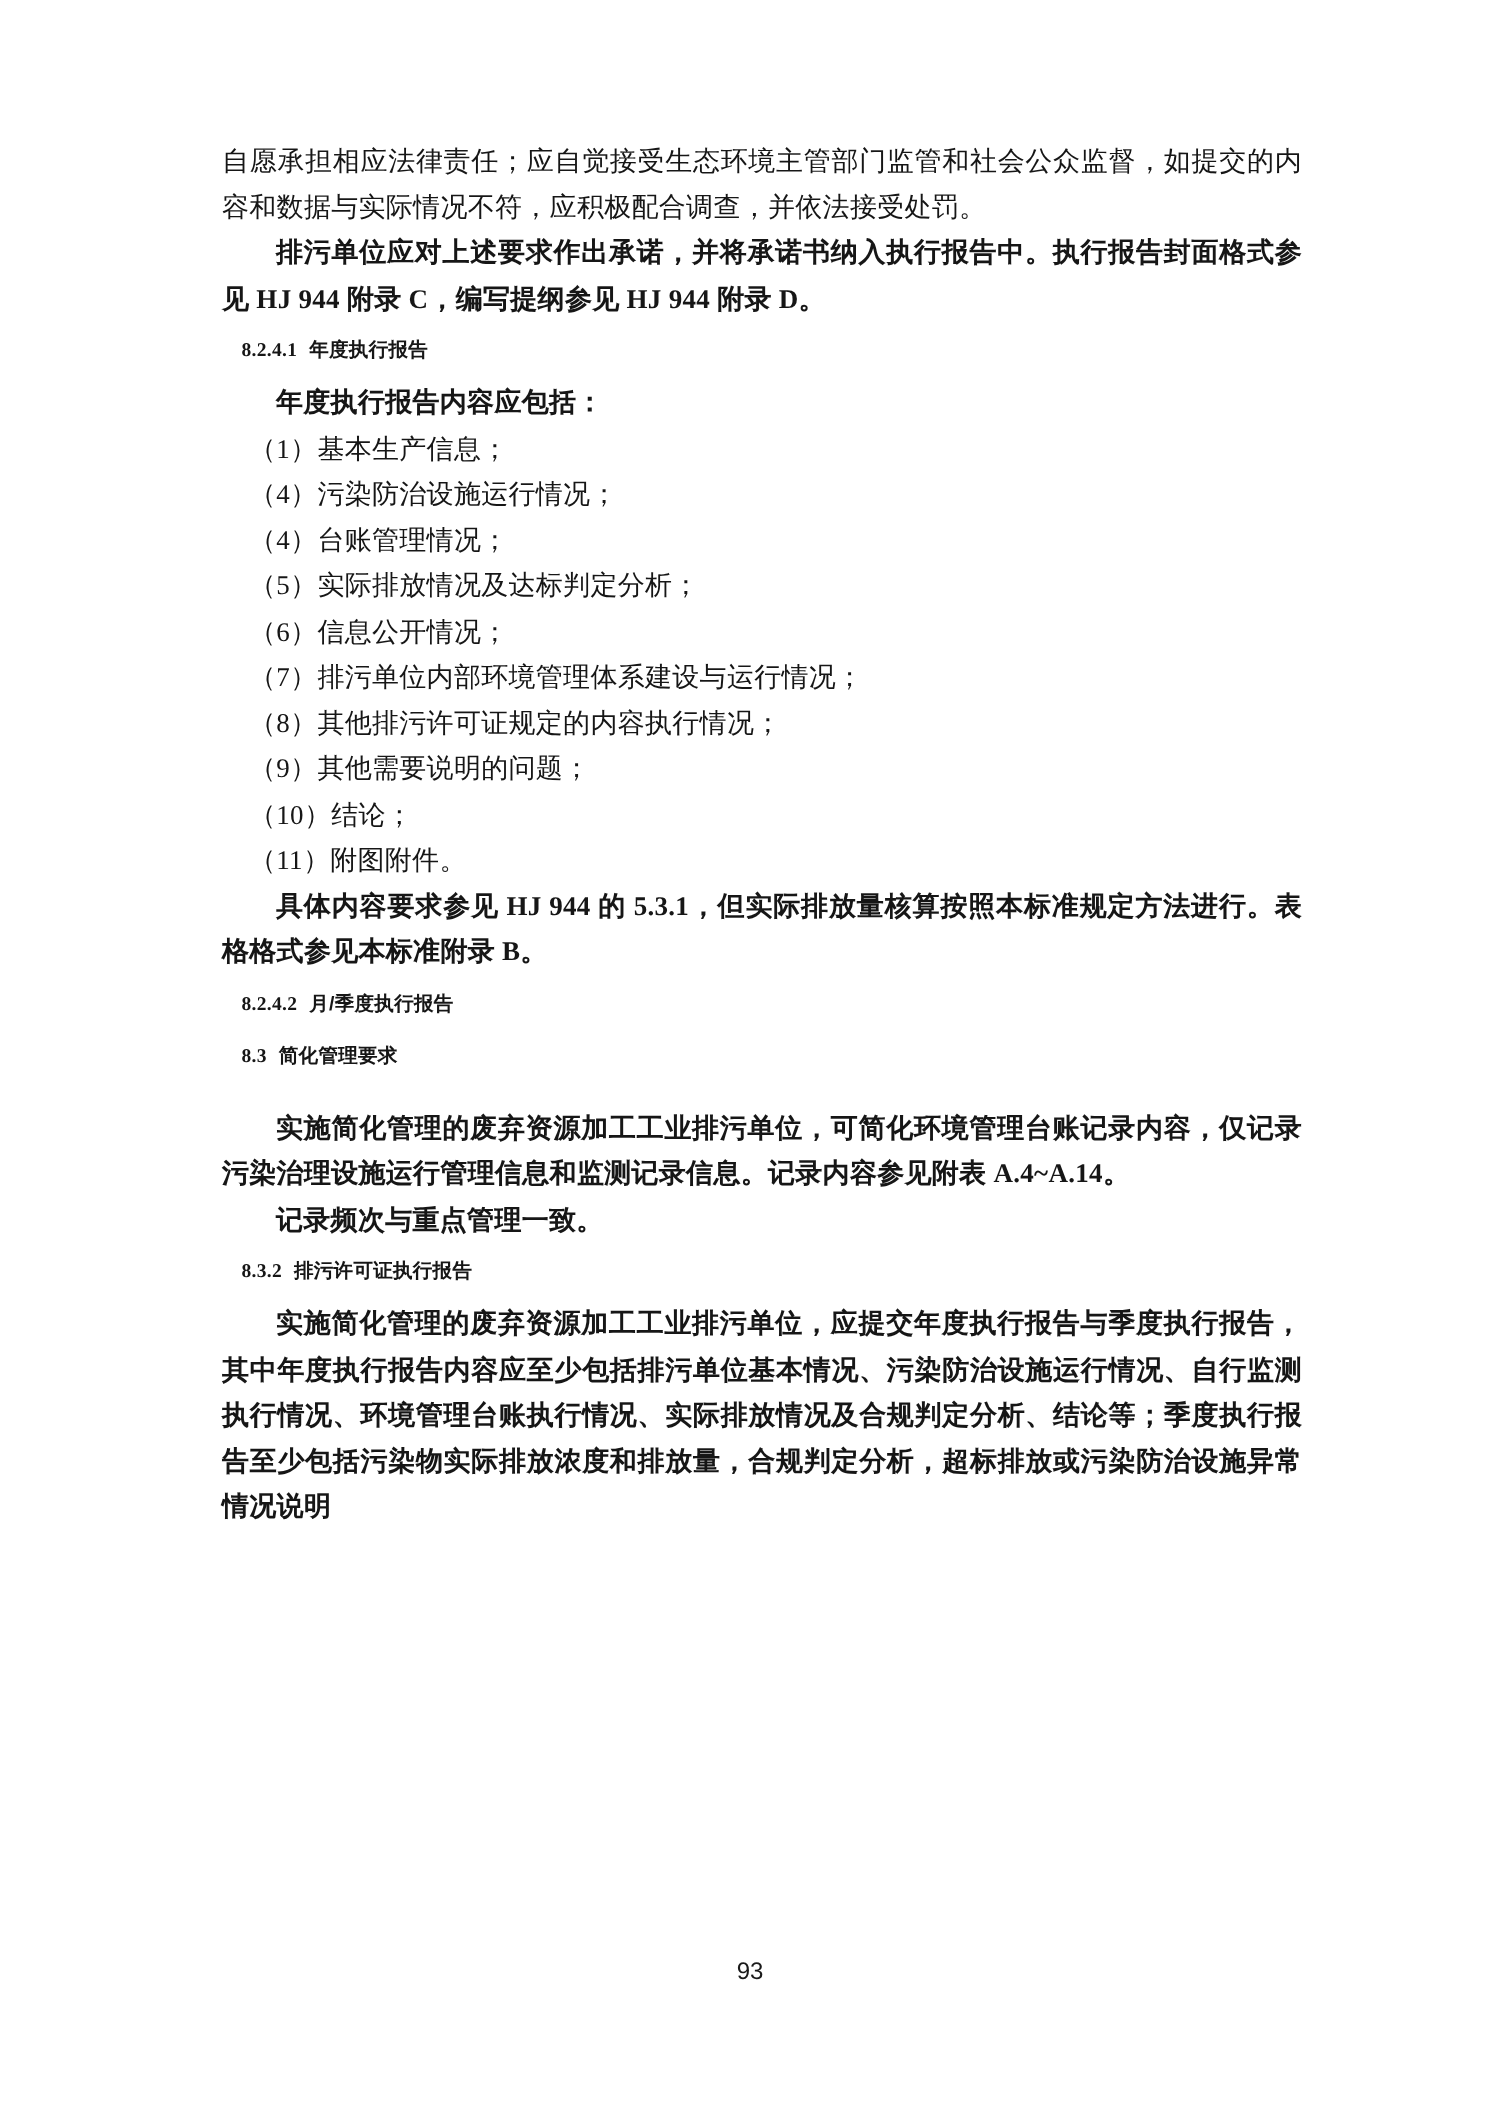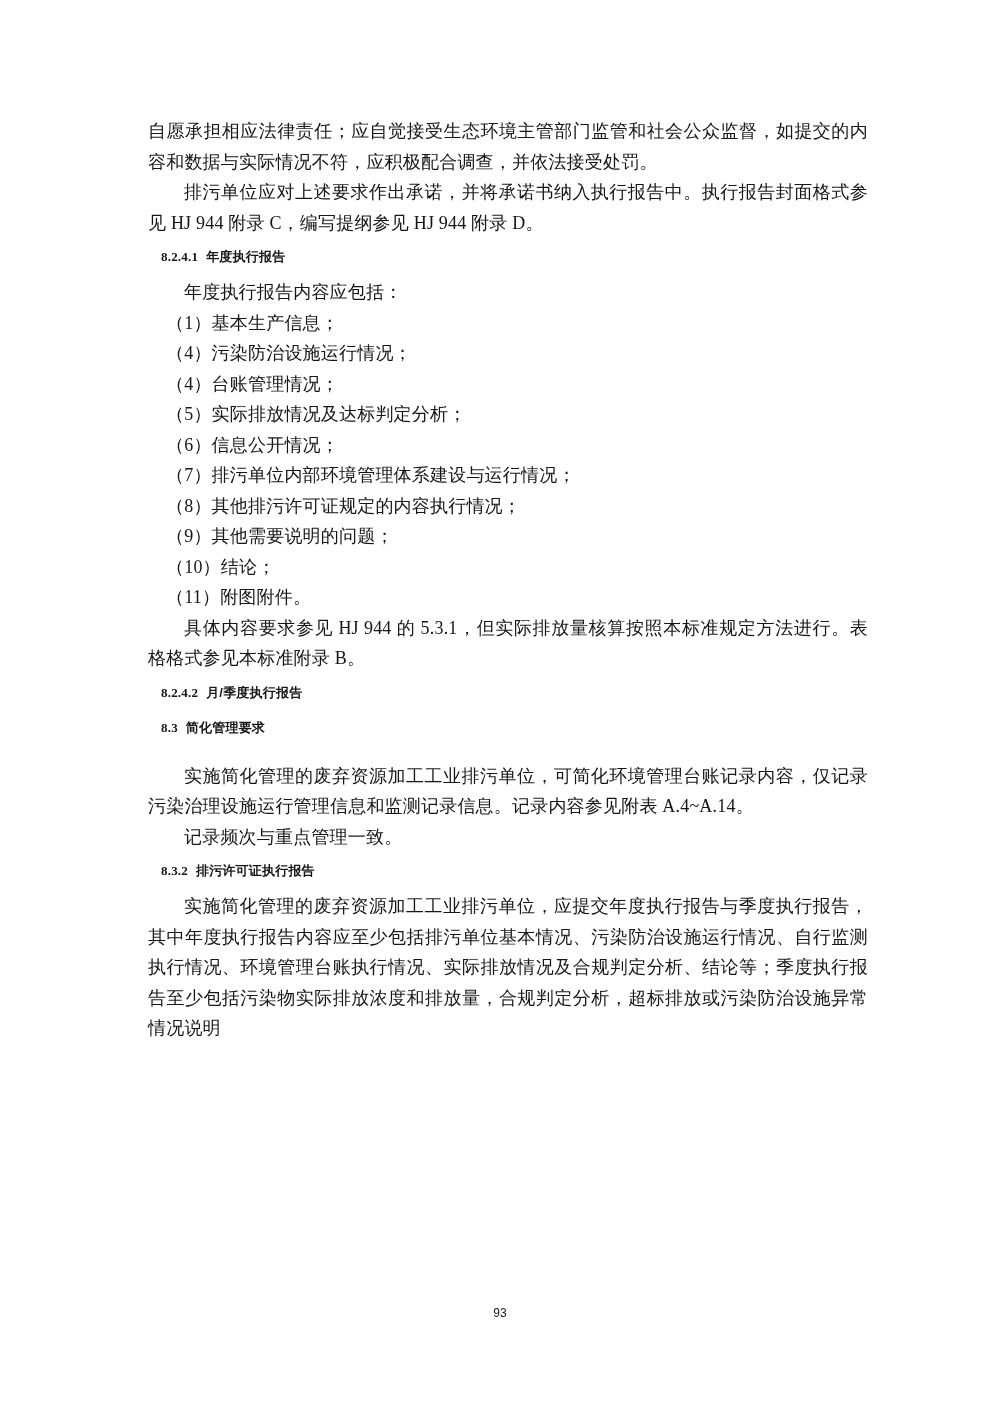--- a/index.html
+++ b/index.html
@@ -11,32 +11,32 @@
     position: relative;
     width: 1000px;
     height: 1414px;
     background: #ffffff;
     color: #161616;
     overflow: hidden;
   }
   .content {
     position: absolute;
     left: 148px;
-    top: 116px;
+    top: 92px;
     width: 720px;
   }
   .para {
     margin: 0;
     font-family: "Liberation Serif", "DejaVu Serif", serif;
     font-size: 18px;
     line-height: 30.5px;
     text-align: justify;
     letter-spacing: 0.2px;
   }
-  .para.indent { text-indent: 2em; }
+  .para.indent { text-indent: 2em; font-weight: bold; }
   .para.list-indent { text-indent: 1em; }
   .heading {
     margin: 4px 0 5px 13px;
     font-family: "Liberation Sans", "DejaVu Sans", sans-serif;
     font-weight: bold;
     font-size: 13px;
     line-height: 30px;
     text-align: left;
     letter-spacing: 0.2px;
   }
@@ -46,21 +46,21 @@
     margin-right: 8px;
   }
   .heading.heading-spaced { margin-bottom: 18px; }
   .page-number {
     position: absolute;
     top: 1306px;
     left: 0;
     width: 100%;
     text-align: center;
     font-family: "Liberation Sans", "DejaVu Sans", sans-serif;
-    font-size: 12px;
+    font-size: 16px;
     color: #1a1a1a;
   }
 </style>
 </head>
 <body>
 
 <div class="page">
   <main class="content">
 
     <p class="para">自愿承担相应法律责任；应自觉接受生态环境主管部门监管和社会公众监督，如提交的内容和数据与实际情况不符，应积极配合调查，并依法接受处罚。</p>

